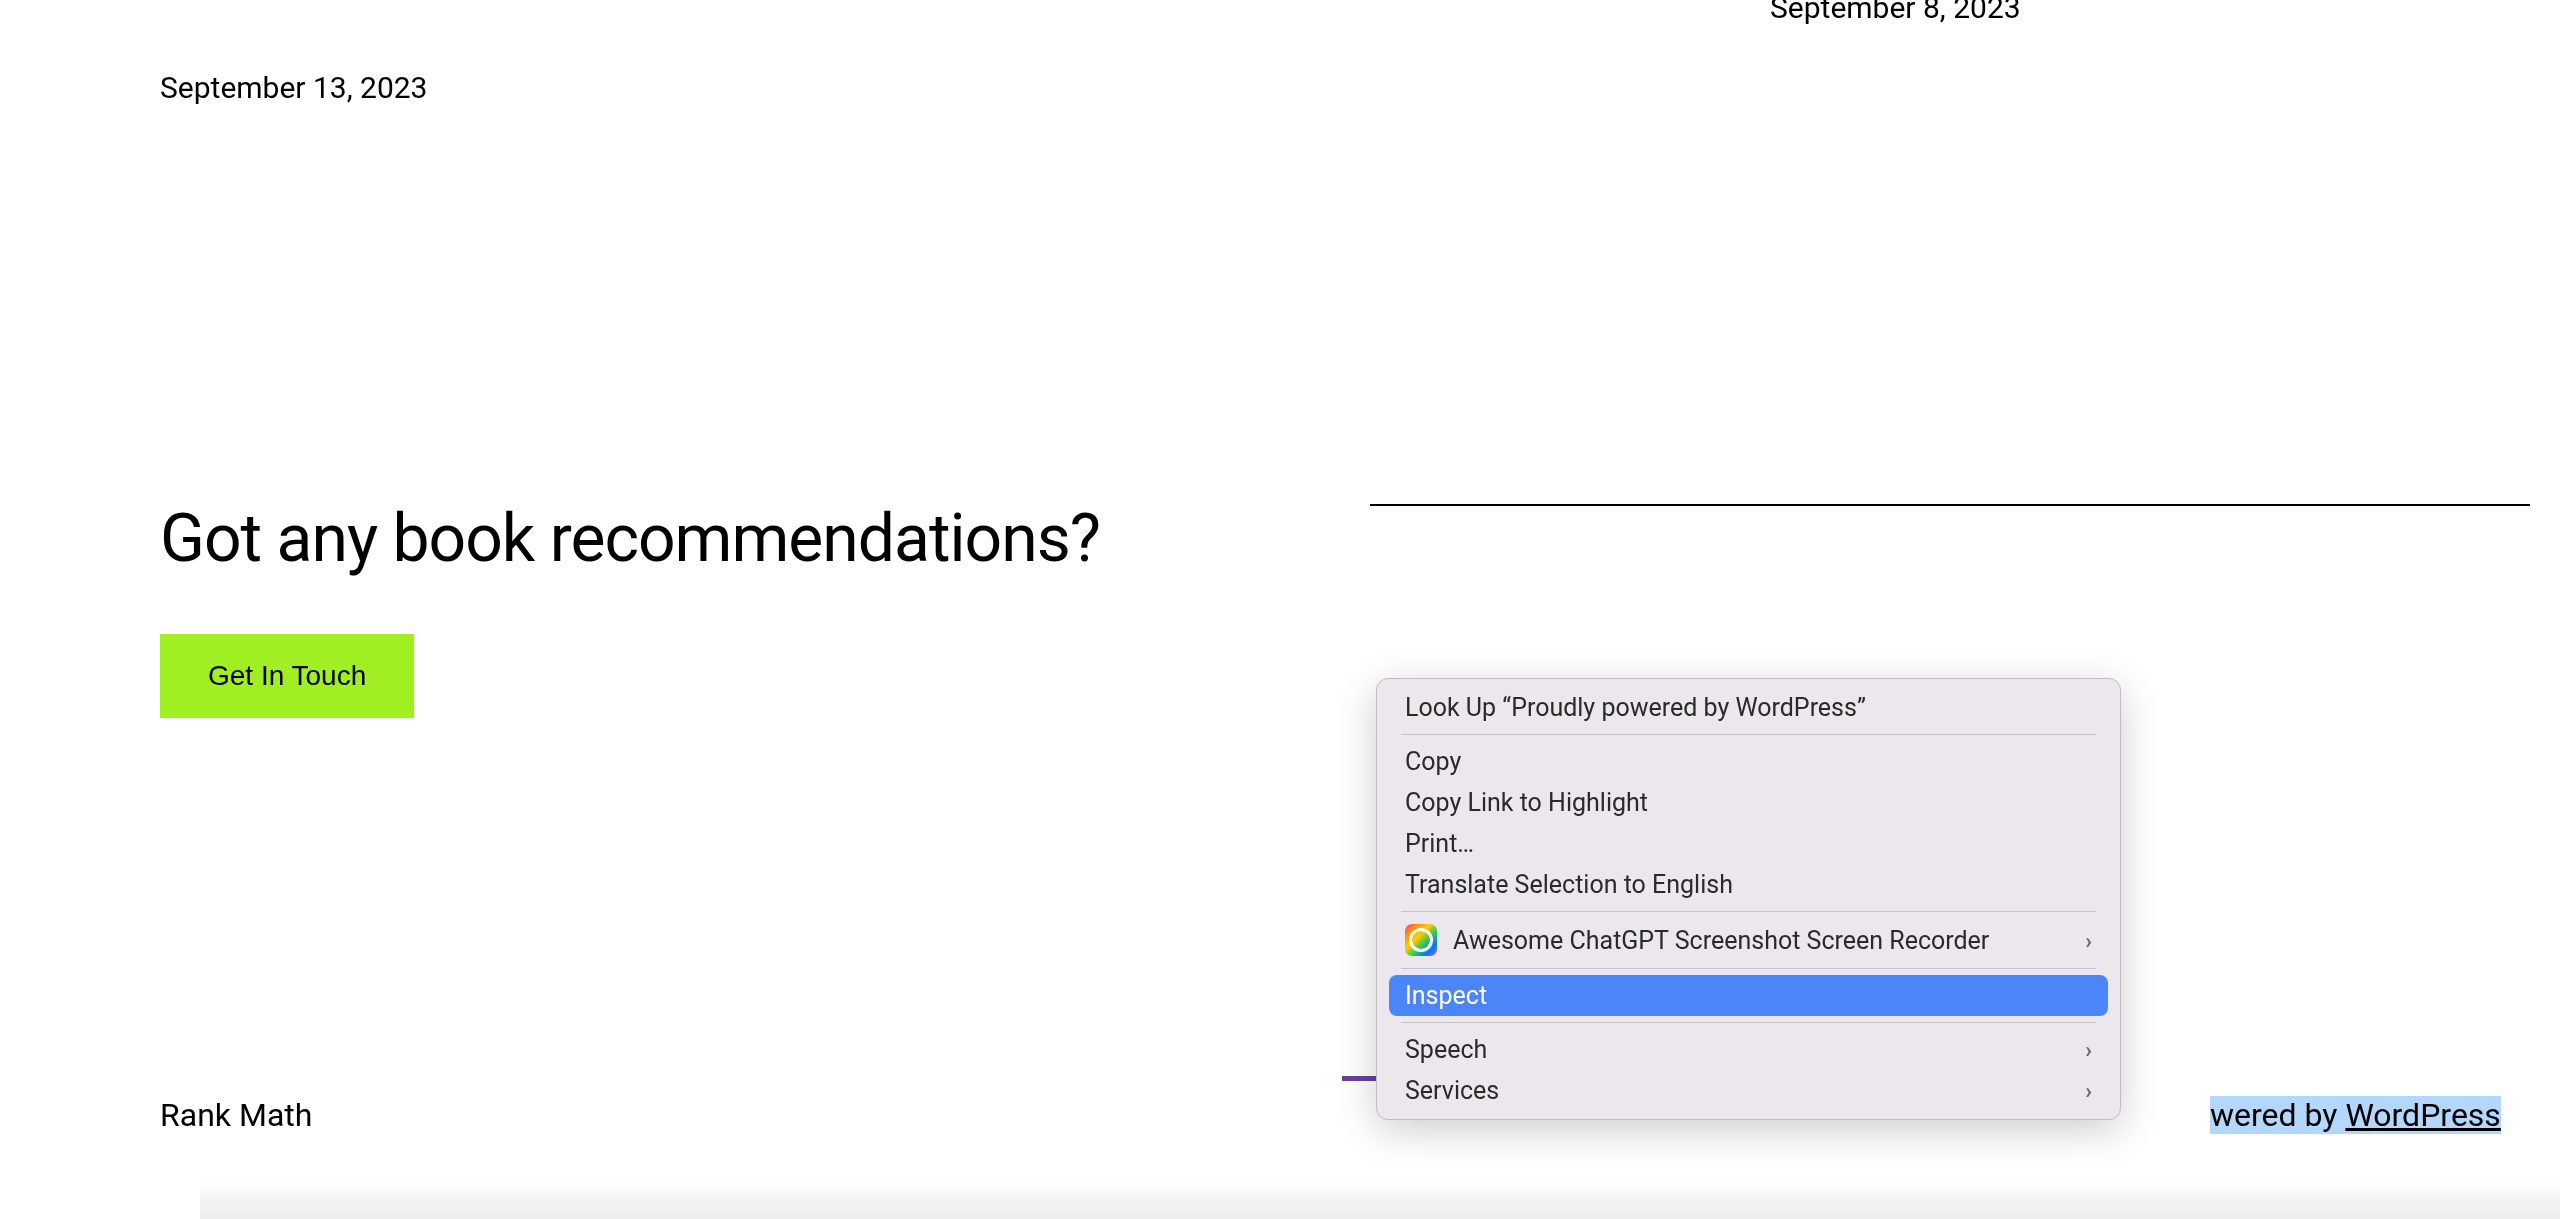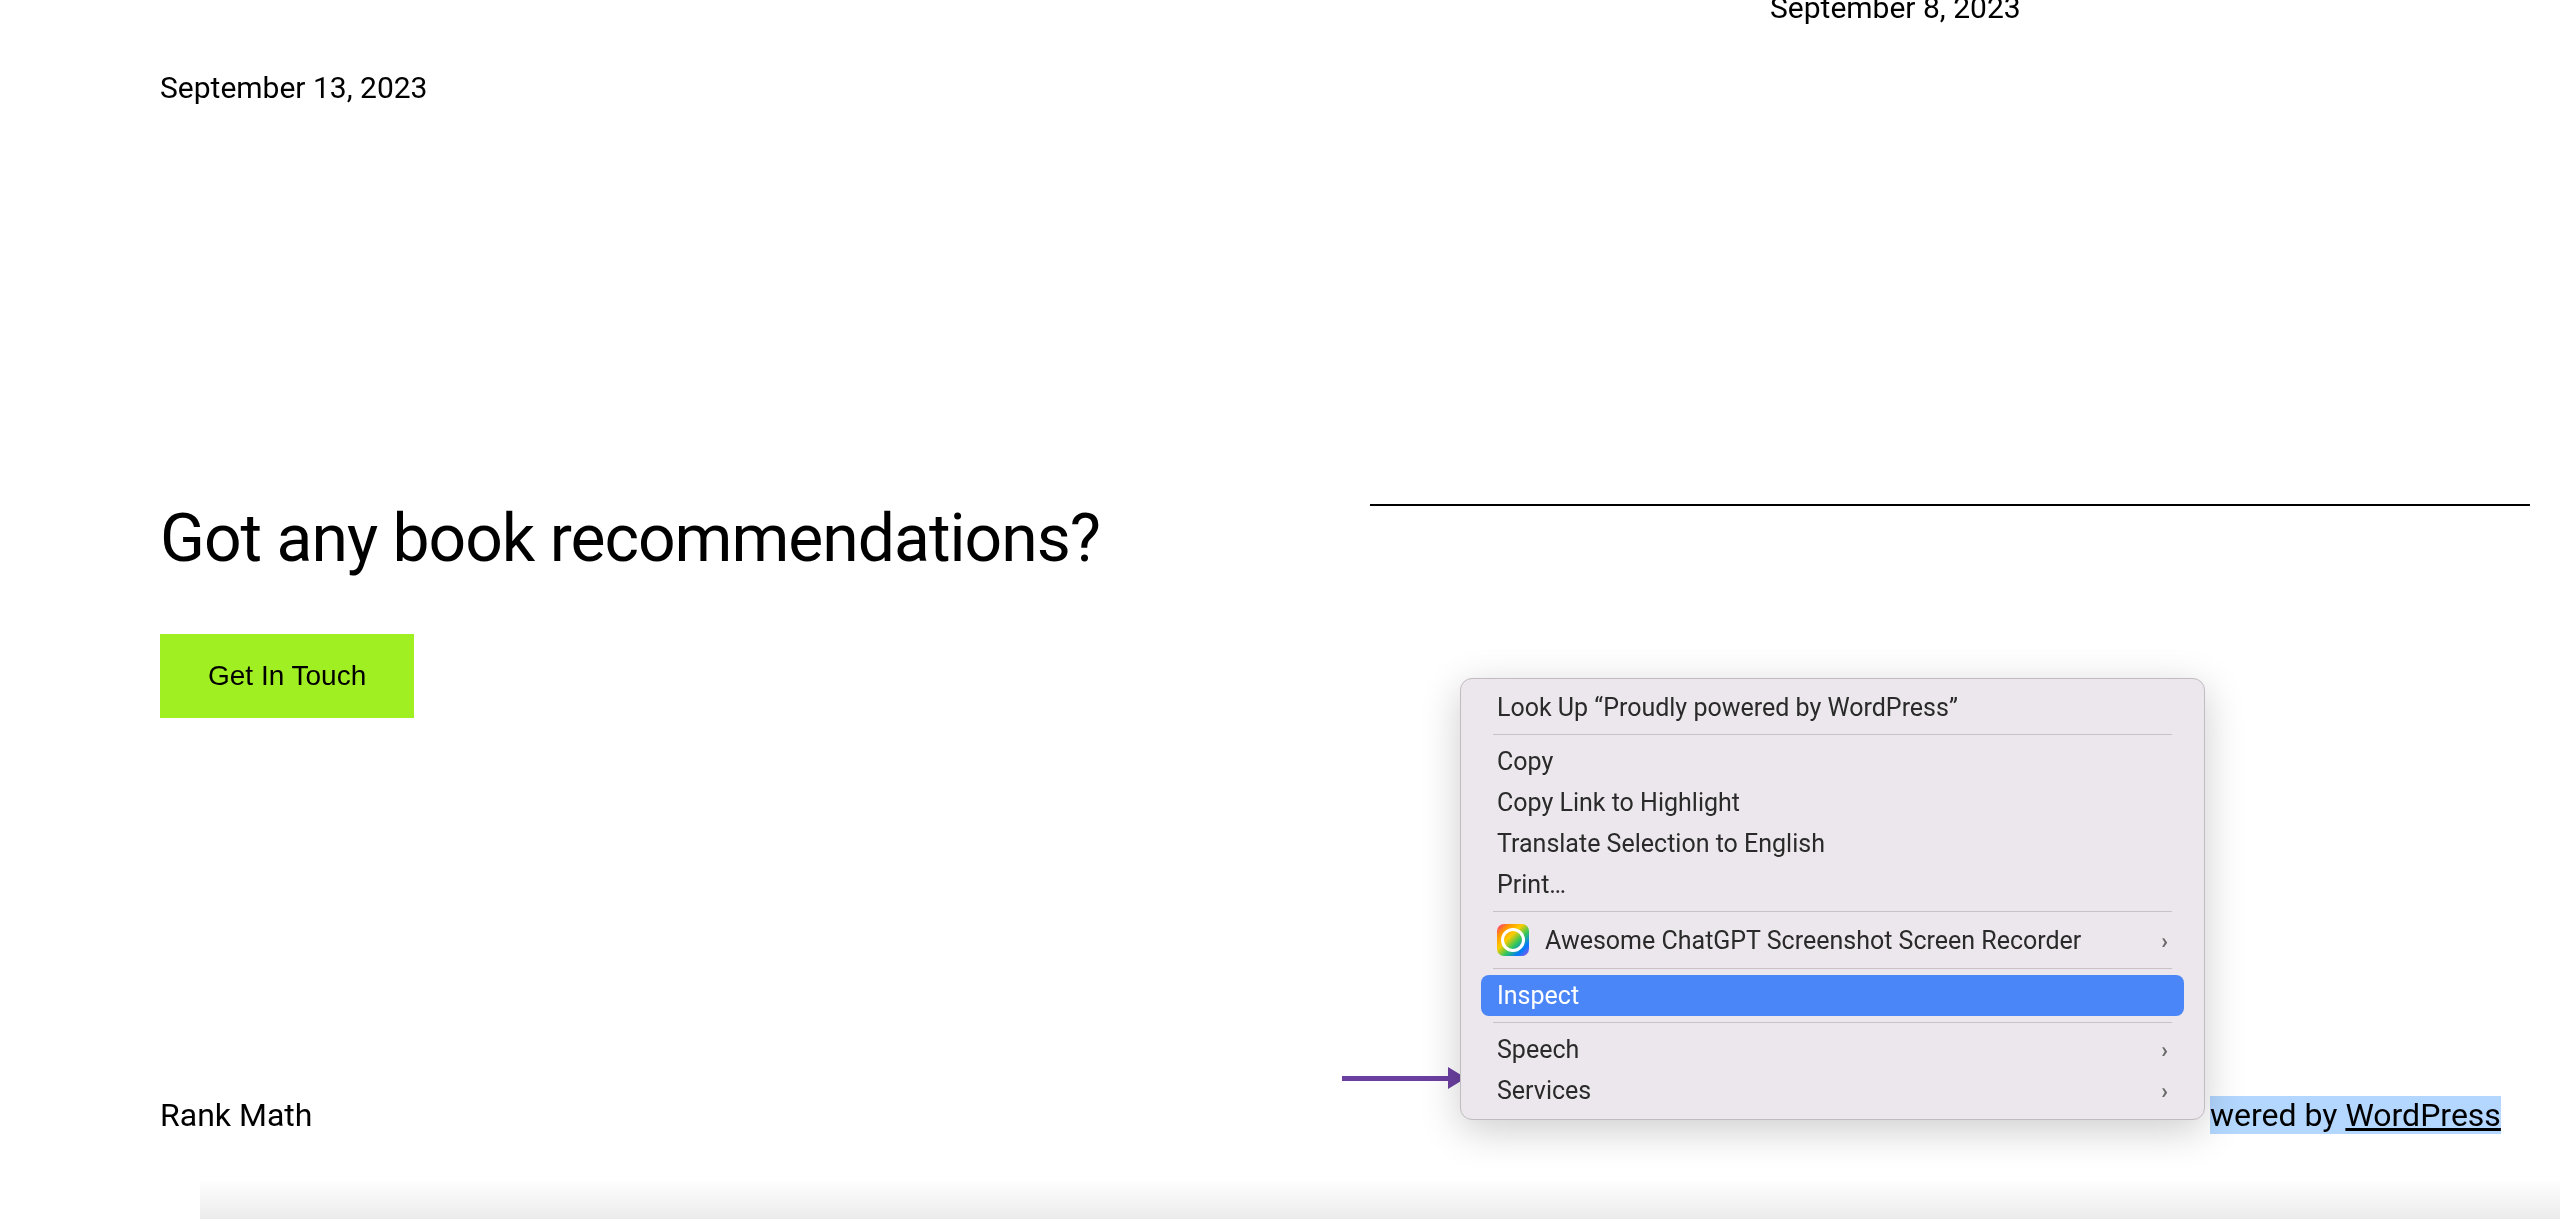--- a/index.html
+++ b/index.html
@@ -83,27 +83,27 @@
       background: #b3d7ff;
     }
     .footer-right .wordpress-link {
       text-decoration: underline;
       background: #b3d7ff;
     }
     
     .context-menu {
       position: absolute;
       top: 678px;
-      left: 1460px;
+      left: 1376px;
       width: 745px;
       background: #ece7ec;
       border: 1px solid #c0bcc0;
       border-radius: 12px;
       box-shadow: 0 10px 40px rgba(0,0,0,0.2);
-      padding: 8px 8px;
+      padding: 8px 0;
       font-size: 25px;
       color: #2a2a2a;
     }
     .context-menu-item {
       padding: 6px 28px;
       cursor: default;
       display: flex;
       align-items: center;
       justify-content: space-between;
     }
@@ -222,26 +222,26 @@
         <span>Copy</span>
       </span>
   </div>
   <div class="context-menu-item">
     <span class="label-wrap">
         <span>Copy Link to Highlight</span>
       </span>
   </div>
   <div class="context-menu-item">
     <span class="label-wrap">
+        <span>Print…</span>
+      </span>
+  </div>
+  <div class="context-menu-item">
+    <span class="label-wrap">
         <span>Translate Selection to English</span>
-      </span>
-  </div>
-  <div class="context-menu-item">
-    <span class="label-wrap">
-        <span>Print…</span>
       </span>
   </div>
   <div class="context-menu-separator"></div>
   <div class="context-menu-item">
     <span class="label-wrap">
       <span class="icon-box">
           <span class="chatgpt-icon"></span>
         </span>
       <span>Awesome ChatGPT Screenshot  Screen Recorder</span>
     </span>

